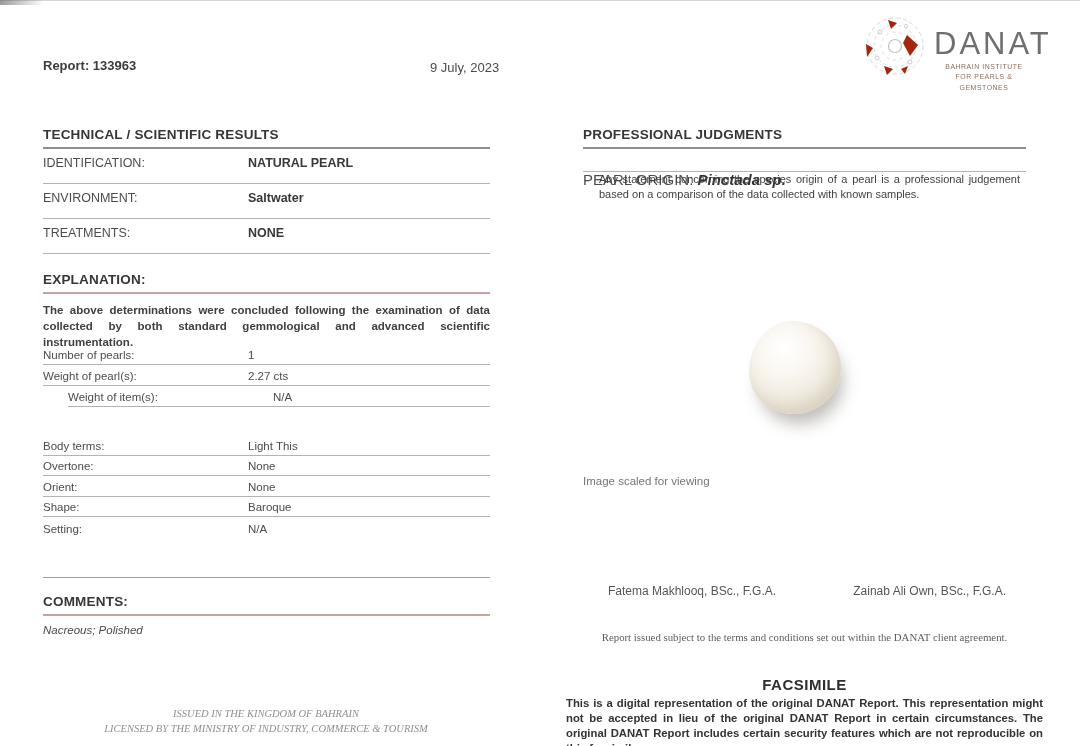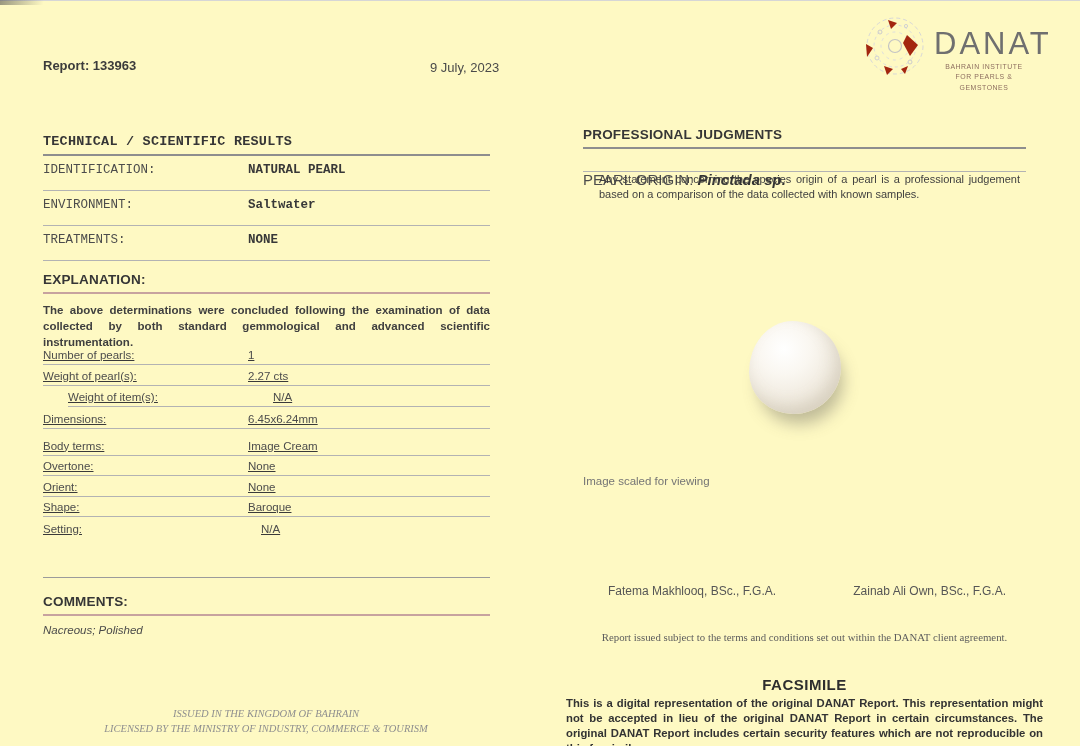--- a/index.html
+++ b/index.html
@@ -1,18 +1,18 @@
 <!DOCTYPE html>
 <html><head>
 <meta charset="utf-8">
 <style>
   * { margin:0; padding:0; box-sizing:border-box; }
   html,body { background:#e8e8e8; }
   .page {
-    position:relative; width:1080px; height:746px; background:#fef9c3;
+    position:relative; width:1080px; height:746px; background:#ffffff;
     font-family:"Liberation Sans", sans-serif; color:#3a3a3a; overflow:hidden;
     margin:0 auto;
   }
   
   .edge-top { position:absolute; top:0; left:0; width:1080px; height:1px; background:#d6d6d6; }
   .corner-smudge { position:absolute; top:0; left:0; width:58px; height:5px;
     background:linear-gradient(100deg, rgba(70,70,70,.55), rgba(70,70,70,0) 75%); }
 
   
   .report-label { position:absolute; left:43px; top:58px; font-size:13px; font-weight:bold; color:#3c3c3c; }
@@ -30,24 +30,24 @@
   .sec-title { font-size:13.5px; font-weight:bold; color:#363636; letter-spacing:.2px;
     padding-bottom:5px; border-bottom:2px solid #8e8e8e; }
   .sec-title.rose { border-bottom-color:#c7a39f; }
 
   .tech-row { height:35px; padding-top:7px; border-bottom:1px solid #b3b3b3; display:flex; }
   .tech-row .lbl { width:205px; font-size:12.5px; color:#4c4c4c; }
   .tech-row .val { font-size:12.5px; font-weight:bold; color:#383838; }
 
   .para { font-size:11.5px; color:#3f3f3f; text-align:justify; line-height:1.4;font-weight:bold; }
 
-  .mini-row { display:flex; align-items:flex-end; border-bottom:1px solid #b3b3b3;text-decoration:underline; }
+  .mini-row { display:flex; align-items:flex-end; border-bottom:1px solid #b3b3b3; }
   .mini-row .lbl { width:205px; font-size:11.5px; color:#4c4c4c; padding-bottom:3px; }
   .mini-row .val { font-size:11.5px; color:#4c4c4c; padding-bottom:3px; }
-  .mini-row.noline { border-bottom:none;gap:13px; }
+  .mini-row.noline { border-bottom:none; }
 
   .divider { position:absolute; left:43px; top:577px; width:447px; height:1px; background:#9b9b9b; }
 
   .comments-text { margin-top:8px; font-size:11.5px; font-style:italic; color:#4a4a4a; }
 
   .origin-row { padding-top:22px; height:21px; border-bottom:1px solid #b3b3b3; font-size:15px; color:#4c4c4c; }
   .origin-row .sp { font-weight:bold; font-style:italic; color:#333333; }
   .judg-note { margin-top:0; padding-left:16px; padding-right:6px; font-size:11px; color:#3f3f3f;
     text-align:justify; line-height:1.38; }
 
@@ -100,21 +100,21 @@
       <circle cx="15" cy="44" r="2" fill="none" stroke="#d2d2d2"></circle>
       <circle cx="44" cy="12" r="1.6" fill="none" stroke="#d2d2d2"></circle>
     </svg>
     <div class="logo-wordmark">DANAT</div>
     <div class="logo-subtitle">
       <div>BAHRAIN INSTITUTE</div>
       <div>FOR PEARLS &amp; GEMSTONES</div>
     </div>
   </div>
 
-  <div class="col-left" style="top:134px;font-family:Liberation Mono, monospace;">
+  <div class="col-left" style="top:127px;">
     <div class="sec-title">TECHNICAL / SCIENTIFIC RESULTS</div>
     <div class="tech-row">
       <span class="lbl">IDENTIFICATION:</span>
       <span class="val">NATURAL PEARL</span>
     </div>
     <div class="tech-row">
       <span class="lbl">ENVIRONMENT:</span>
       <span class="val">Saltwater</span>
     </div>
     <div class="tech-row">
@@ -134,30 +134,26 @@
       <span class="val">1</span>
     </div>
     <div class="mini-row" style="height:21px;">
       <span class="lbl">Weight of pearl(s):</span>
       <span class="val">2.27 cts</span>
     </div>
     <div class="mini-row" style="height:21px;margin-left:25px;">
       <span class="lbl">Weight of item(s):</span>
       <span class="val">N/A</span>
     </div>
-    <div class="mini-row" style="height:22px;">
-      <span class="lbl">Dimensions:</span>
-      <span class="val">6.45x6.24mm</span>
-    </div>
   </div>
 
   <div class="col-left" style="top:435px;">
     <div class="mini-row" style="height:20.5px;">
       <span class="lbl">Body terms:</span>
-      <span class="val">Image Cream</span>
+      <span class="val">Light This</span>
     </div>
     <div class="mini-row" style="height:20.5px;">
       <span class="lbl">Overtone:</span>
       <span class="val">None</span>
     </div>
     <div class="mini-row" style="height:20.5px;">
       <span class="lbl">Orient:</span>
       <span class="val">None</span>
     </div>
     <div class="mini-row" style="height:20.5px;">

